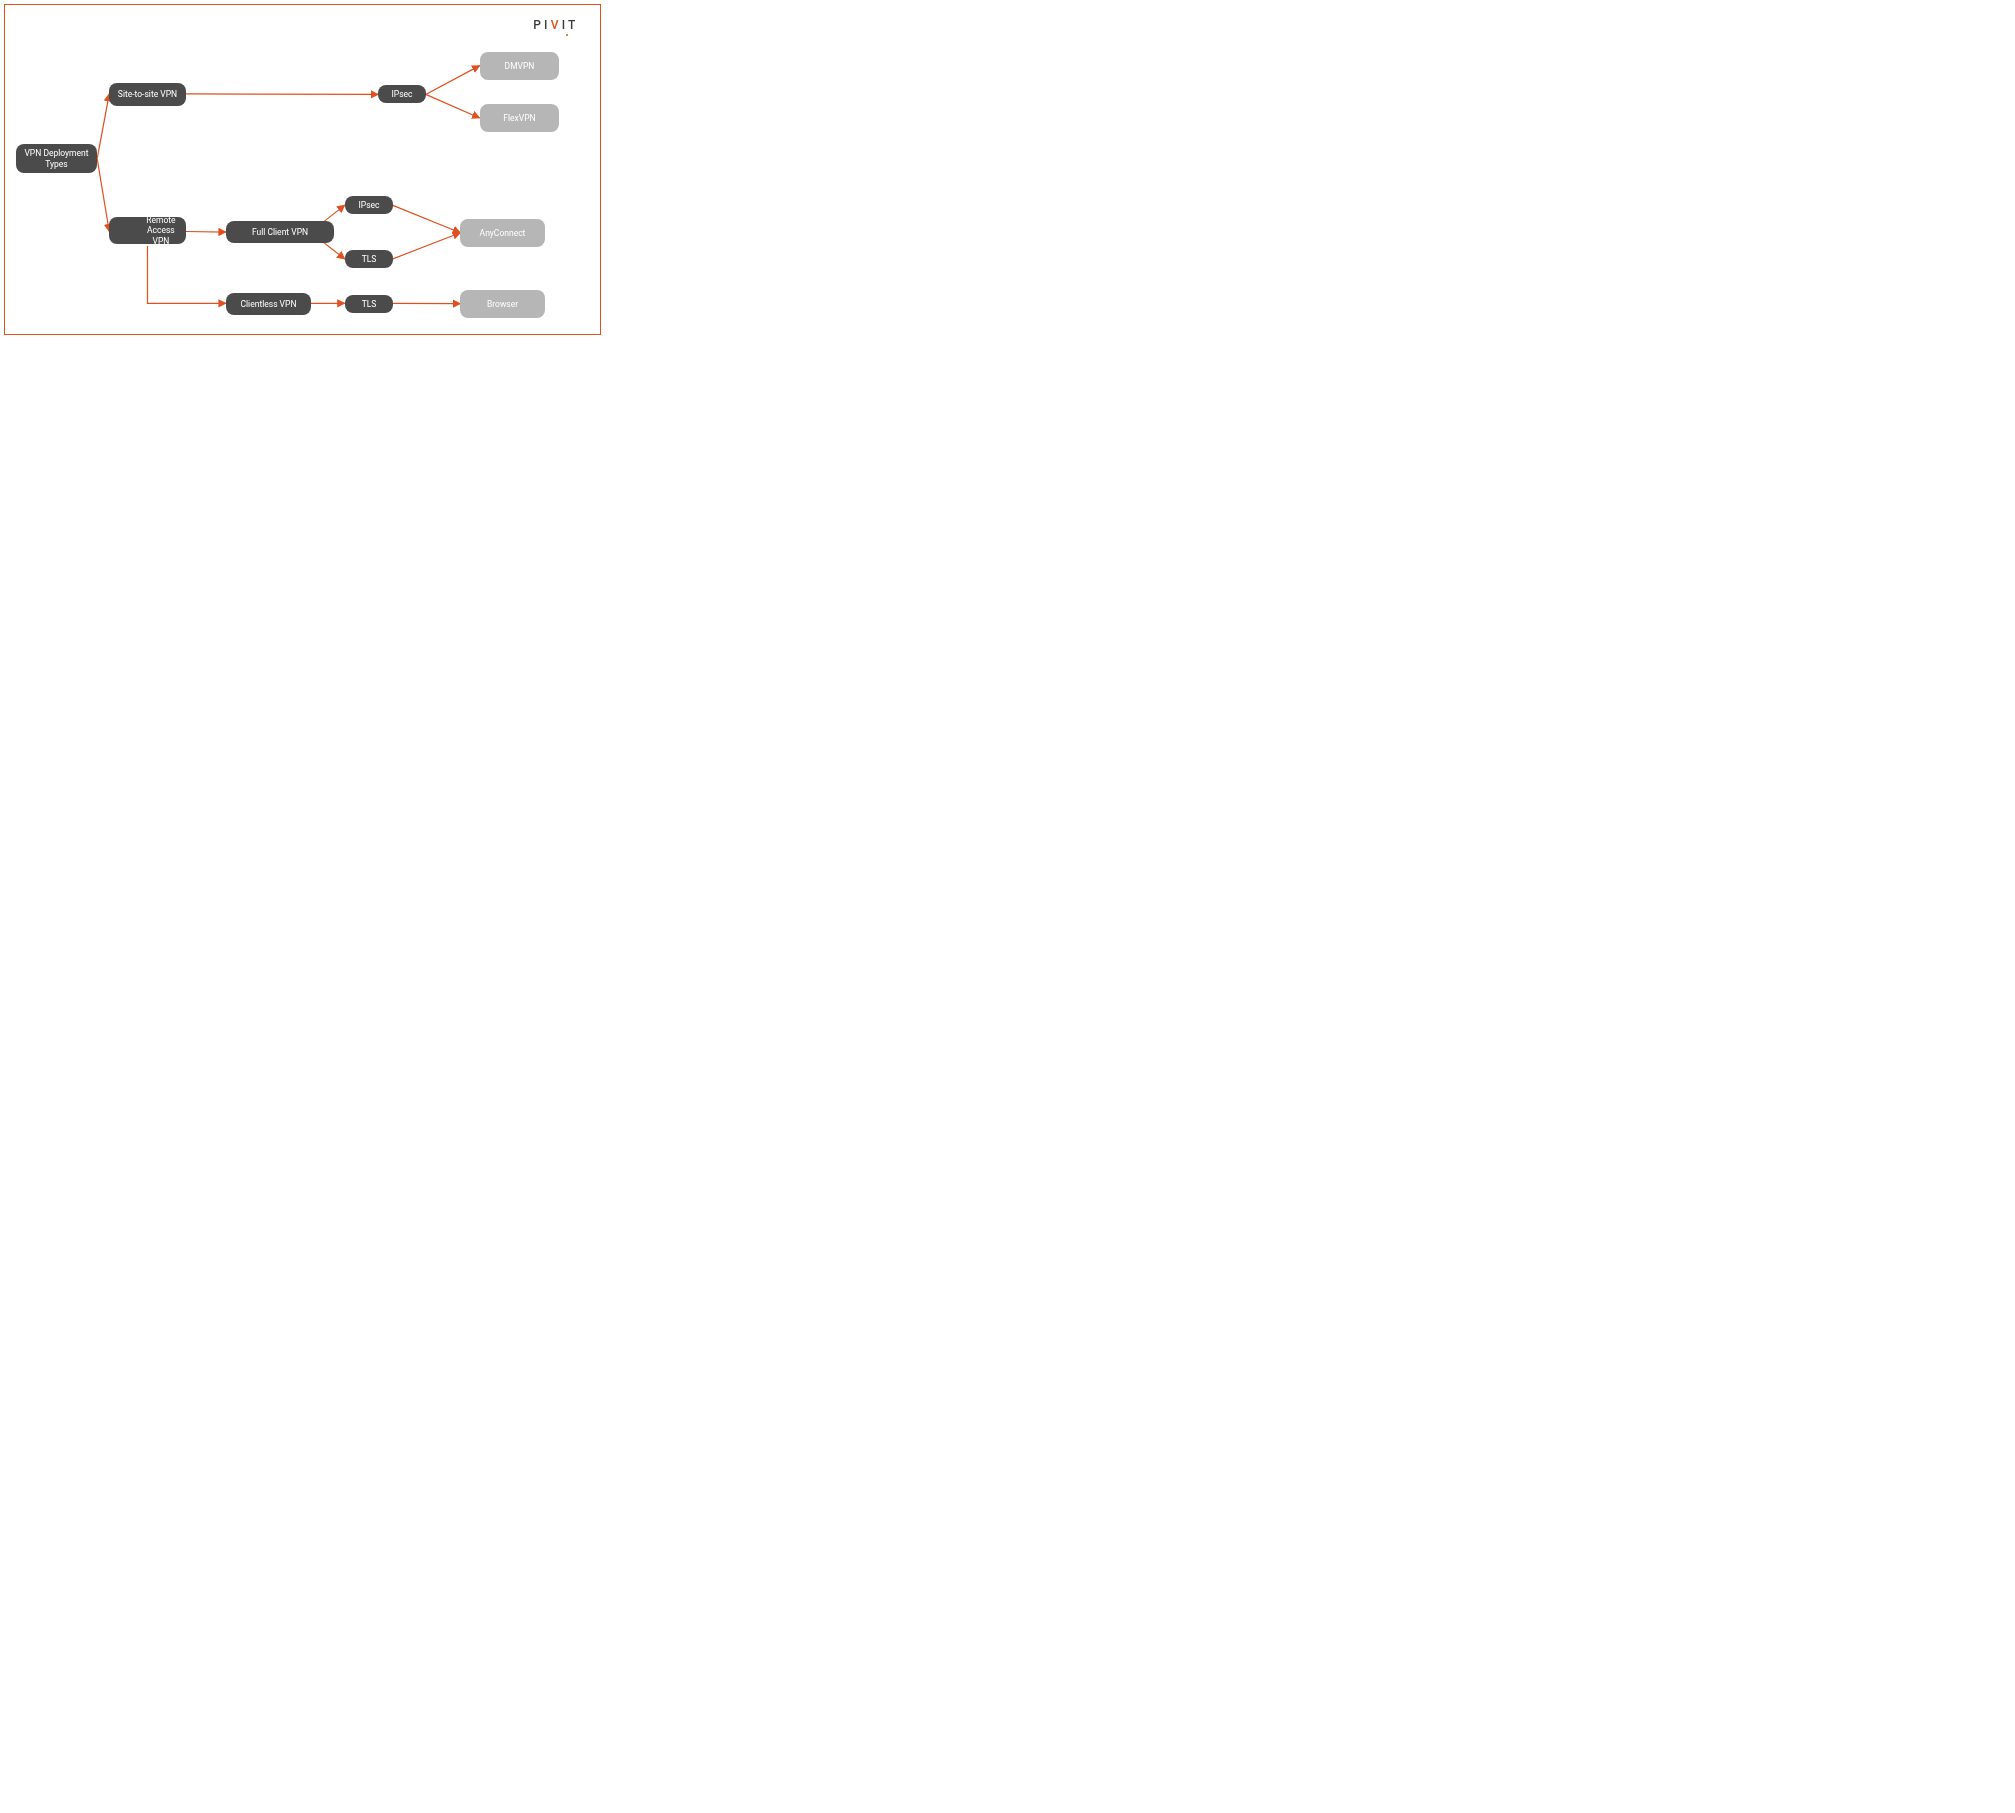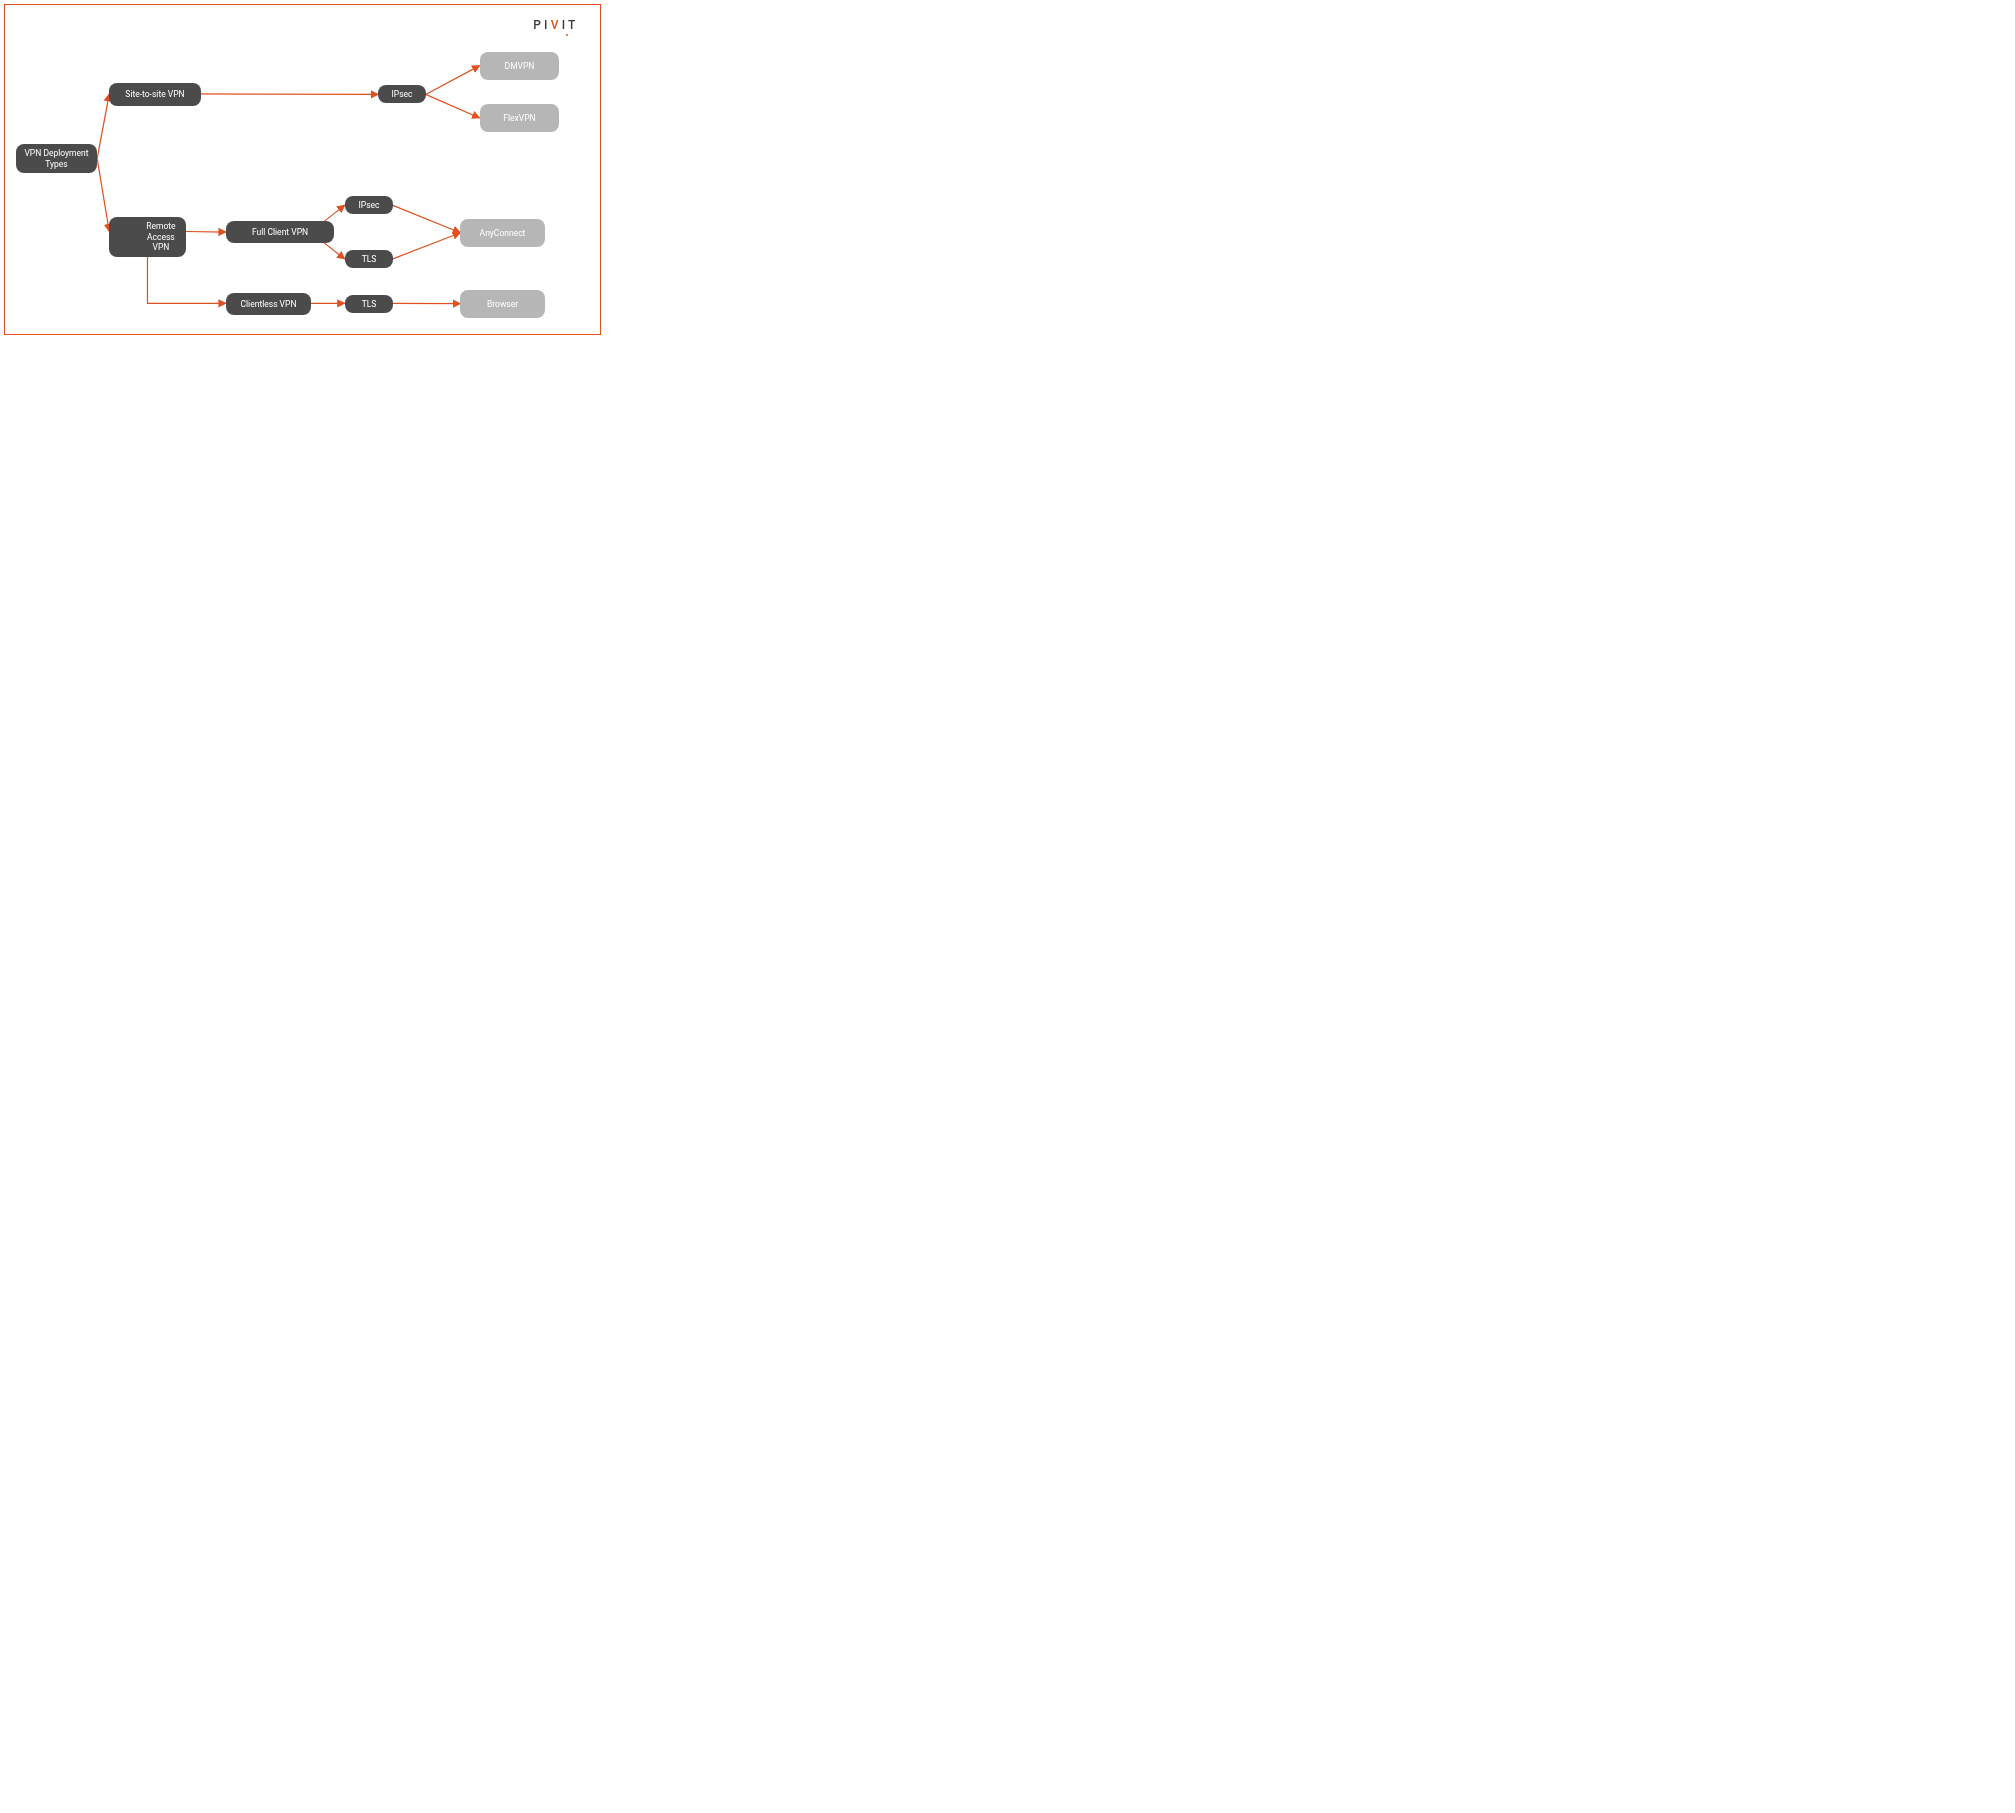--- a/index.html
+++ b/index.html
@@ -66,22 +66,22 @@
     position: absolute;
     left: 0;
     top: 0;
     width: 605px;
     height: 339px;
     pointer-events: none;
   }
 
   
   #n-root       { left:  16px; top: 144px; width: 81px; height: 29px; }
-  #n-site       { left: 109px; top: 83px; width: 92px; height: 22.6px; }
-  #n-remote     { left: 109px; top: 217px; width: 77px; height: 40px; padding-left: 30px; }
+  #n-site       { left: 109px; top: 83px; width: 77px; height: 22.6px; }
+  #n-remote     { left: 109px; top: 217px; width: 77px; height: 27px; padding-left: 30px; }
   #n-ipsec1     { left: 378px; top: 85px; width: 48px; height: 18px; }
   #n-dmvpn      { left: 480px; top: 52px; width: 79px; height: 28px; }
   #n-flexvpn    { left: 480px; top: 104px; width: 79px; height: 28px; }
   #n-fullclient { left: 226px; top: 221px; width: 108px; height: 22px; }
   #n-clientless { left: 226px; top: 293px; width: 85px; height: 22px; }
   #n-ipsec2     { left: 345px; top: 196px; width: 48px; height: 18px; }
   #n-tls1       { left: 345px; top: 250px; width: 48px; height: 18px; }
   #n-anyconnect { left: 460px; top: 219px; width: 85px; height: 28px; }
   #n-tls2       { left: 345px; top: 295px; width: 48px; height: 18px; }
   #n-browser    { left: 460px; top: 290px; width: 85px; height: 28px; }

